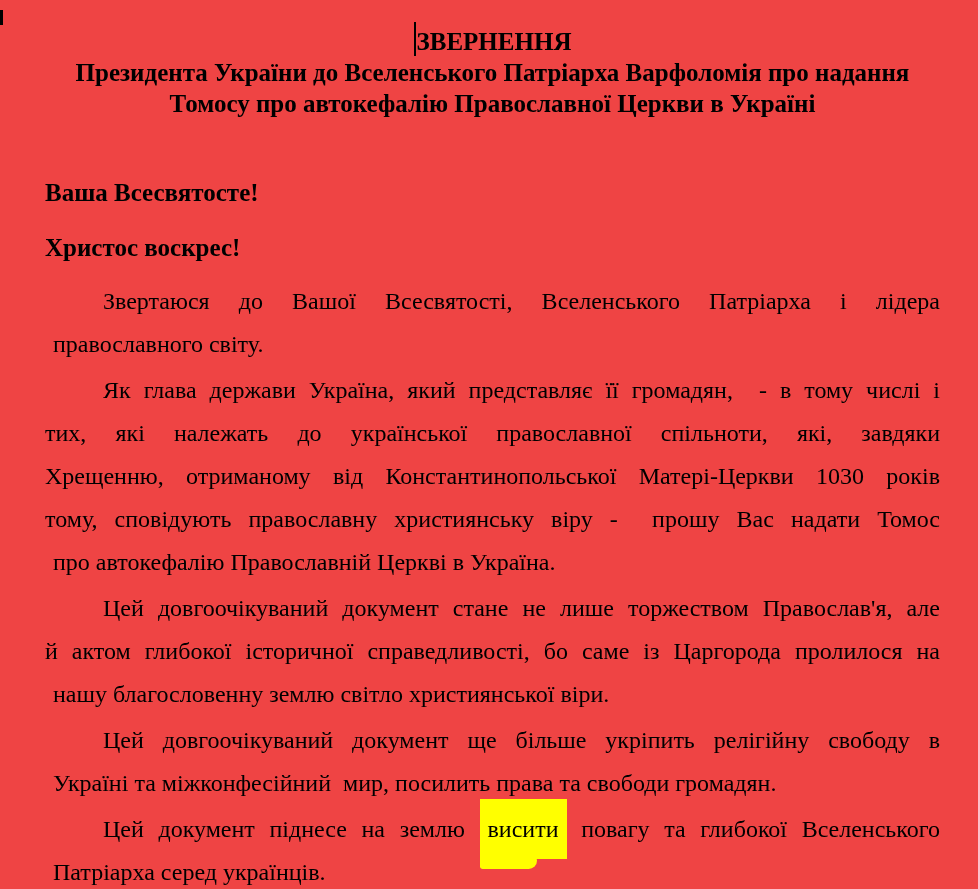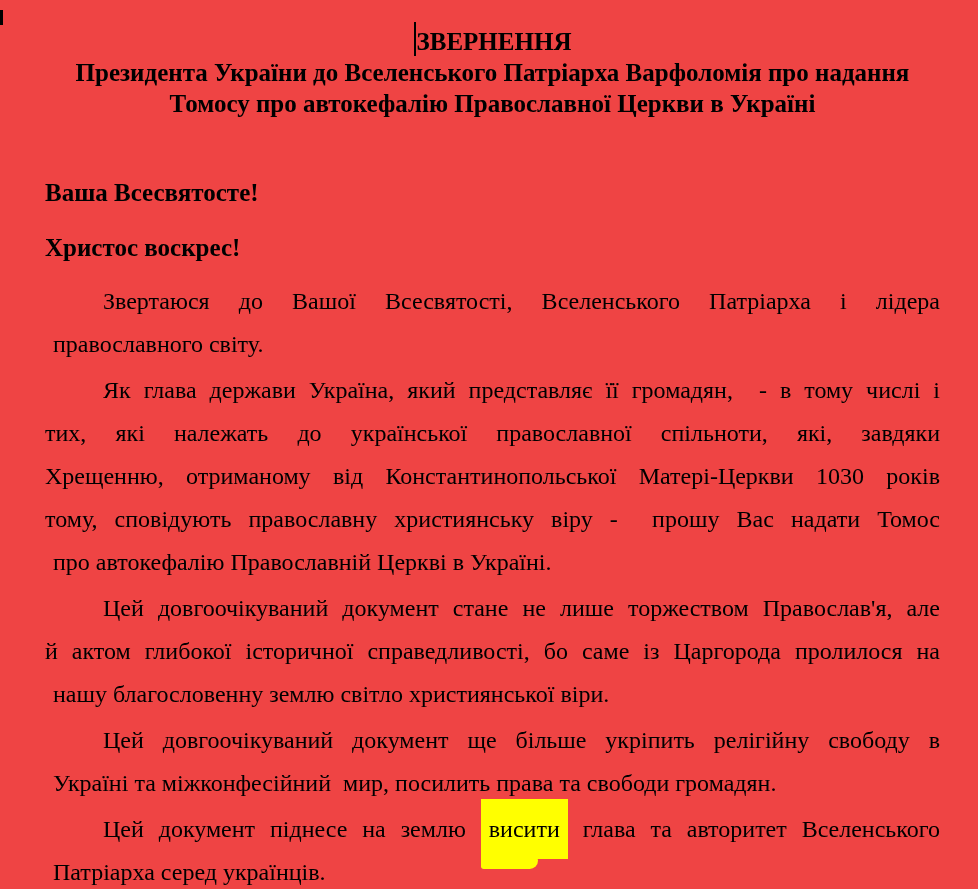--- a/index.html
+++ b/index.html
@@ -86,29 +86,29 @@
   <div class="body">
       <div class="para">
         <div class="line just indent"><span>Звертаюся до Вашої Всесвятості, Вселенського Патріарха і лідера</span></div>
         <div class="line last"><span>православного світу.</span></div>
       </div>
       <div class="para">
         <div class="line just indent"><span>Як глава держави Україна, який представляє її громадян, &nbsp;- в тому числі і</span></div>
         <div class="line just"><span>тих, які належать до української православної спільноти, які, завдяки</span></div>
         <div class="line just"><span>Хрещенню, отриманому від Константинопольської Матері-Церкви 1030 років</span></div>
         <div class="line just"><span>тому, сповідують православну християнську віру - &nbsp;прошу Вас надати Томос</span></div>
-        <div class="line last"><span>про автокефалію Православній Церкві в Україні.</span></div>
+        <div class="line last"><span>про автокефалію Православній Церкві в Україна.</span></div>
       </div>
       <div class="para">
         <div class="line just indent"><span>Цей довгоочікуваний документ стане не лише торжеством Православ'я, але</span></div>
         <div class="line just"><span>й актом глибокої історичної справедливості, бо саме із Царгорода пролилося на</span></div>
         <div class="line last"><span>нашу благословенну землю світло християнської віри.</span></div>
       </div>
       <div class="para">
         <div class="line just indent"><span>Цей довгоочікуваний документ ще більше укріпить релігійну свободу в</span></div>
         <div class="line last"><span>Україні та міжконфесійний &nbsp;мир, посилить права та свободи громадян.</span></div>
       </div>
       <div class="para">
-        <div class="line just indent"><span>Цей документ піднесе на землю </span><span class="hl" style="background: rgb(255, 255, 0);">висити</span><span> глава та авторитет Вселенського</span></div>
+        <div class="line just indent"><span>Цей документ піднесе на землю </span><span class="hl" style="background: rgb(255, 255, 0);">висити</span><span> повагу та глибокої Вселенського</span></div>
         <div class="line last"><span>Патріарха серед українців.</span></div>
       </div>
     </div>
 </div>
 
 </body></html>

